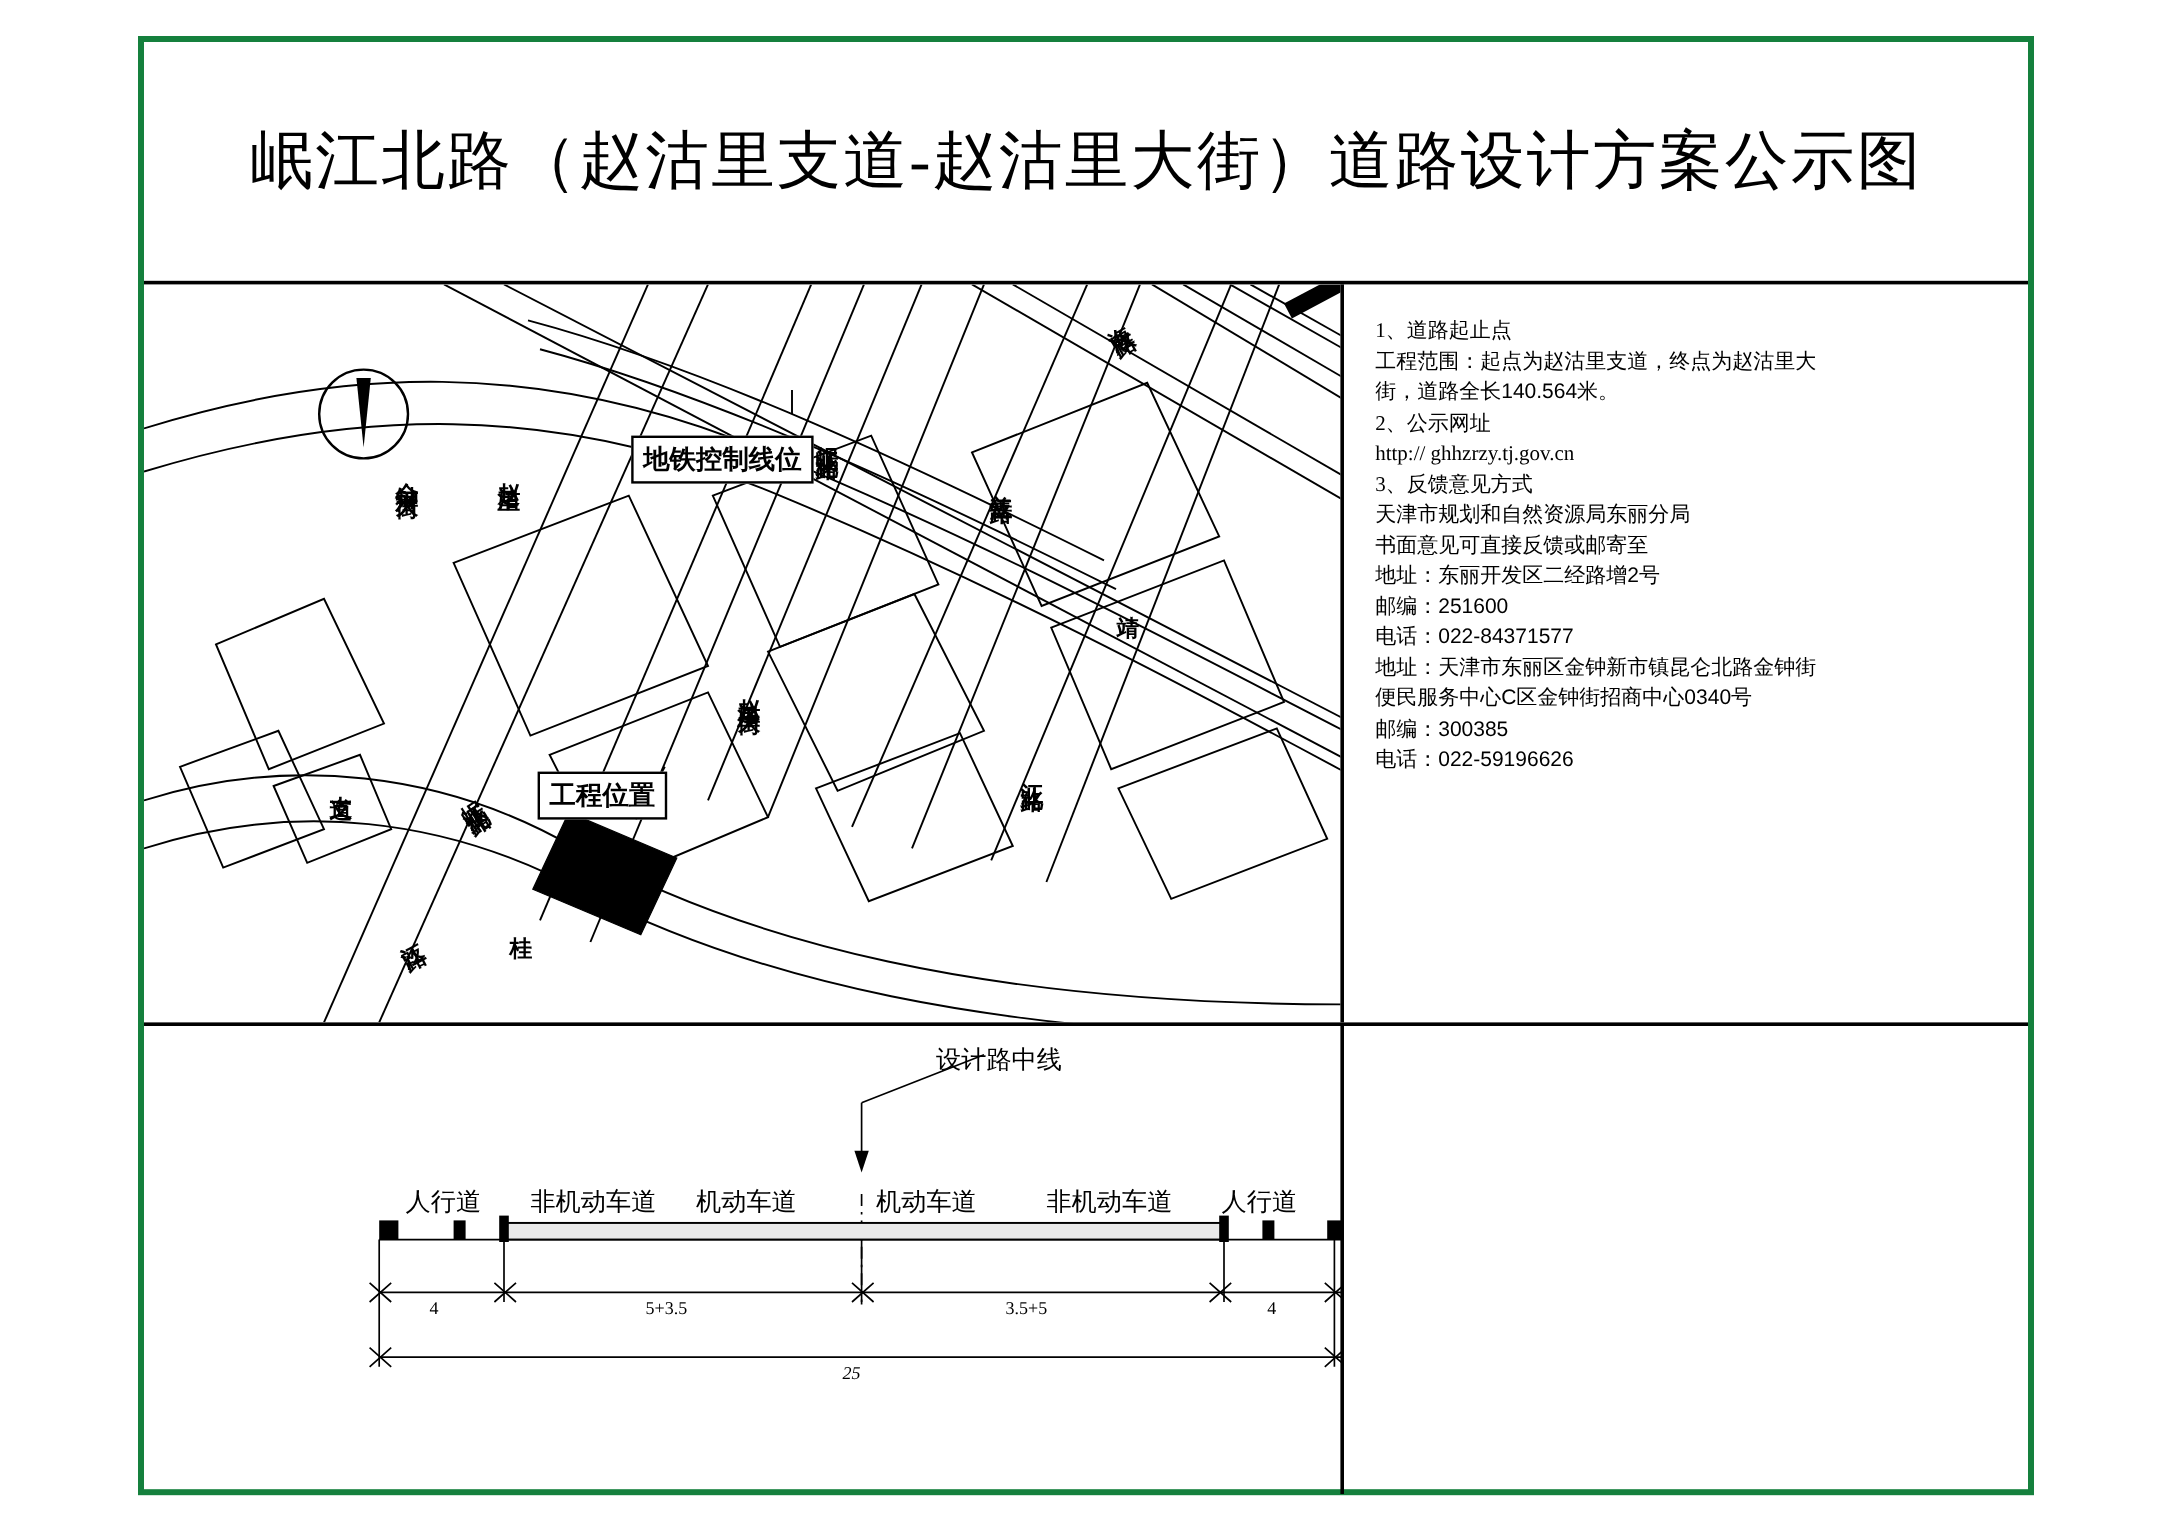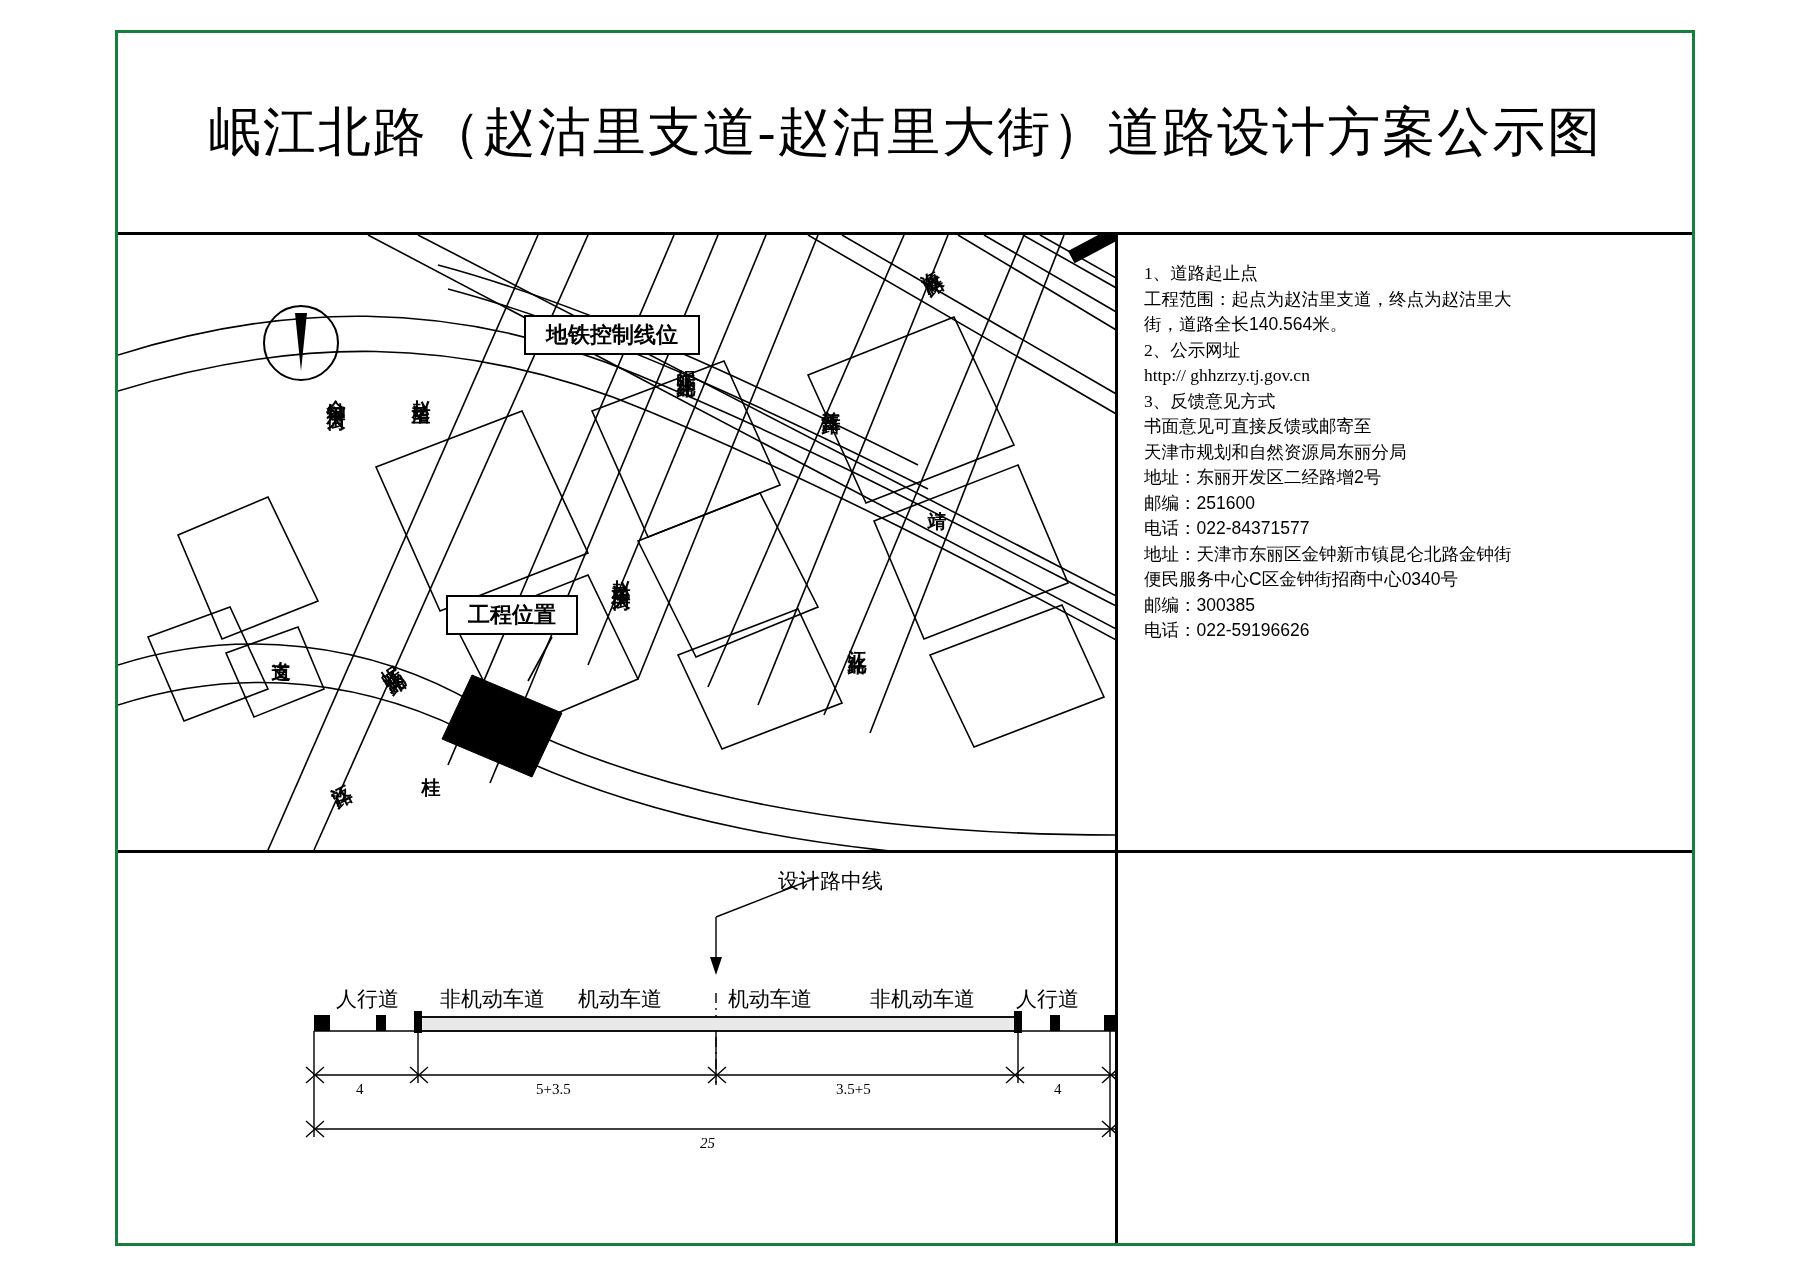--- a/index.html
+++ b/index.html
@@ -1,36 +1,36 @@
 <!DOCTYPE html>
 <html><head>
 <meta charset="utf-8">
 <style>
   html,body{margin:0;padding:0;background:#ffffff;}
   body{width:1810px;height:1280px;font-family:"Liberation Serif",serif;color:#000;}
-  #sheet{position:absolute;left:115px;top:30px;width:1580px;height:1216px;border:3px solid #15803d;box-sizing:border-box;background:#fff;}
+  #sheet{position:absolute;left:115px;top:30px;width:1580px;height:1216px;border:5px solid #15803d;box-sizing:border-box;background:#fff;}
   
   #title-band{position:absolute;left:0;top:0;width:100%;height:202px;border-bottom:3px solid #000;box-sizing:border-box;display:flex;align-items:center;justify-content:center;}
   #title-text{font-size:53px;letter-spacing:2px;white-space:nowrap;font-family:"Liberation Serif",serif;font-weight:400;}
   
   #body-band{position:absolute;left:0;top:202px;width:100%;height:618px;border-bottom:3px solid #000;box-sizing:border-box;}
   #map-area{position:absolute;left:0;top:0;width:1000px;height:100%;overflow:hidden;border-right:3px solid #000;box-sizing:border-box;}
   #notes-area{position:absolute;left:1000px;top:0;right:0;height:100%;padding:26px 14px 16px 26px;box-sizing:border-box;}
   .note-line{font-size:17.5px;line-height:25.5px;white-space:nowrap;font-family:"Liberation Sans",sans-serif;}
   .note-line.num{font-family:"Liberation Serif",serif;}
   
   #section-band{position:absolute;left:0;top:820px;width:1000px;height:390px;border-right:3px solid #000;box-sizing:border-box;}
   #section-right{position:absolute;left:1000px;top:820px;right:0;height:390px;}
   
   #compass{position:absolute;left:145px;top:70px;width:72px;height:72px;border:2px solid #000;border-radius:50%;}
   #compass:after{content:"";position:absolute;left:50%;top:6px;margin-left:-6px;border-left:6px solid transparent;border-right:6px solid transparent;border-top:58px solid #000;}
   
   .mlabel{position:absolute;font-size:19px;font-family:"Liberation Sans",sans-serif;white-space:nowrap;font-weight:600;}
   .vert{writing-mode:vertical-rl;text-orientation:upright;letter-spacing:3px;}
-  .boxed{border:2px solid #000;background:#fff;padding:3px 20px;font-size:22px;font-weight:700;}
+  .boxed{border:2px solid #000;background:#fff;padding:3px 8px;font-size:22px;font-weight:700;margin-top:46px;}
   
   .slabel{position:absolute;font-size:21px;font-family:"Liberation Sans",sans-serif;white-space:nowrap;}
   .dimtxt{position:absolute;font-size:15px;font-family:"Liberation Serif",serif;}
 </style>
 </head>
 <body>
 
 <div id="sheet">
 
   <div id="title-band">
@@ -119,22 +119,22 @@
       <div class="mlabel vert" style="left:250px;top:420px;transform:rotate(-33deg);">岷江北路</div>
     </div>
 
     <div id="notes-area">
       <div class="note-line num">1、道路起止点</div>
       <div class="note-line">工程范围：起点为赵沽里支道，终点为赵沽里大</div>
       <div class="note-line">街，道路全长140.564米。</div>
       <div class="note-line num">2、公示网址</div>
       <div class="note-line num">http:// ghhzrzy.tj.gov.cn</div>
       <div class="note-line num">3、反馈意见方式</div>
+      <div class="note-line">天津市规划和自然资源局东丽分局</div>
       <div class="note-line">书面意见可直接反馈或邮寄至</div>
-      <div class="note-line">天津市规划和自然资源局东丽分局</div>
       <div class="note-line">地址：东丽开发区二经路增2号</div>
       <div class="note-line">邮编：251600</div>
       <div class="note-line">电话：022-84371577</div>
       <div class="note-line">地址：天津市东丽区金钟新市镇昆仑北路金钟街</div>
       <div class="note-line">便民服务中心C区金钟街招商中心0340号</div>
       <div class="note-line">邮编：300385</div>
       <div class="note-line">电话：022-59196626</div>
     </div>
   </div>
 

